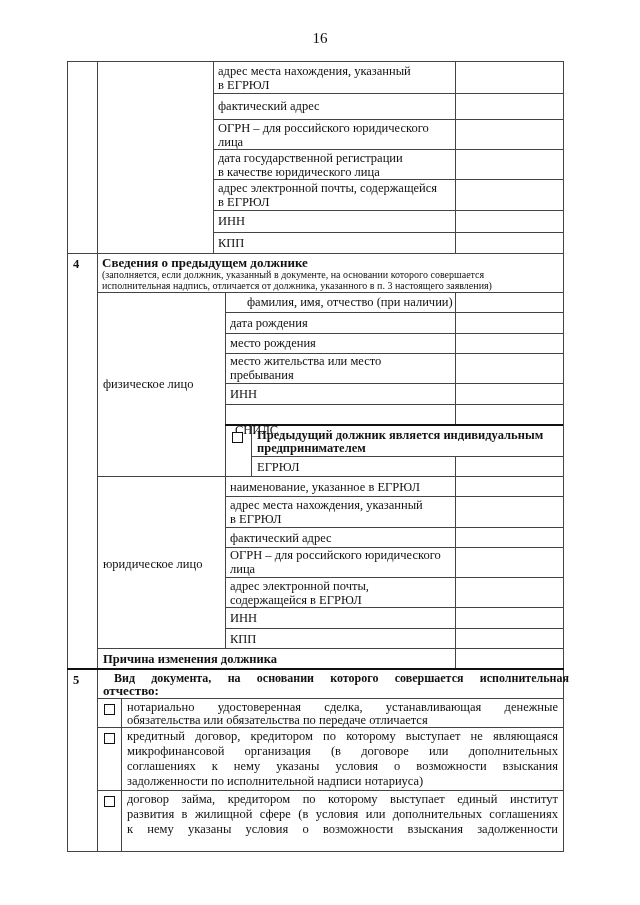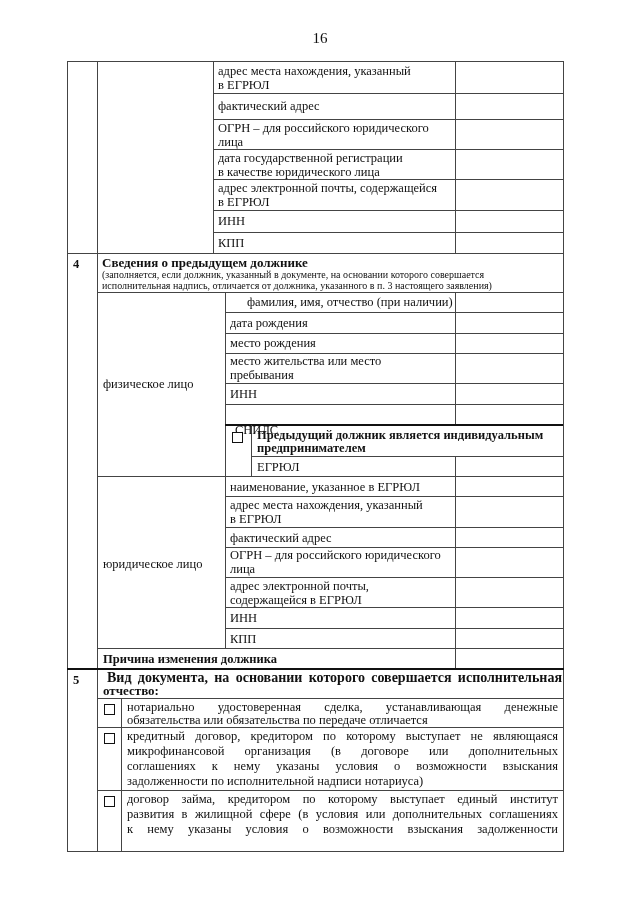--- a/index.html
+++ b/index.html
@@ -137,21 +137,21 @@
   <div style="position:absolute;left:456px;top:578px;width:106px;height:29px;"></div>
   <div style="position:absolute;left:456px;top:608px;width:106px;height:20px;"></div>
   <div style="position:absolute;left:456px;top:629px;width:106px;height:19px;"></div>
 
   <div class="t b" style="left:103px;top:652px;">Причина изменения должника</div>
   <div style="position:absolute;left:456px;top:649px;width:106px;height:19px;"></div>
 </div>
 
 <div>
   <div class="t b" style="left:73px;top:673px;">5</div>
-  <div class="t b just" style="left:107px;top:671px;width:455px;font-size:14px;">Вид документа, на основании которого совершается исполнительная</div>
+  <div class="t b just" style="left:114px;top:671px;width:455px;font-size:12px;">Вид документа, на основании которого совершается исполнительная</div>
   <div class="t b" style="left:103px;top:684px;font-size:13px;">отчество:</div>
 
   <div class="cb" style="left:104px;top:704px;"></div>
   <div class="t just" style="left:127px;top:700px;width:431px;">нотариально удостоверенная сделка, устанавливающая денежные</div>
   <div class="t" style="left:127px;top:713px;">обязательства или обязательства по передаче отличается</div>
 
   <div class="cb" style="left:104px;top:733px;"></div>
   <div class="t just" style="left:127px;top:729px;width:431px;">кредитный договор, кредитором по которому выступает не являющаяся</div>
   <div class="t just" style="left:127px;top:744px;width:431px;">микрофинансовой организация (в договоре или дополнительных</div>
   <div class="t just" style="left:127px;top:759px;width:431px;">соглашениях к нему указаны условия о возможности взыскания</div>

